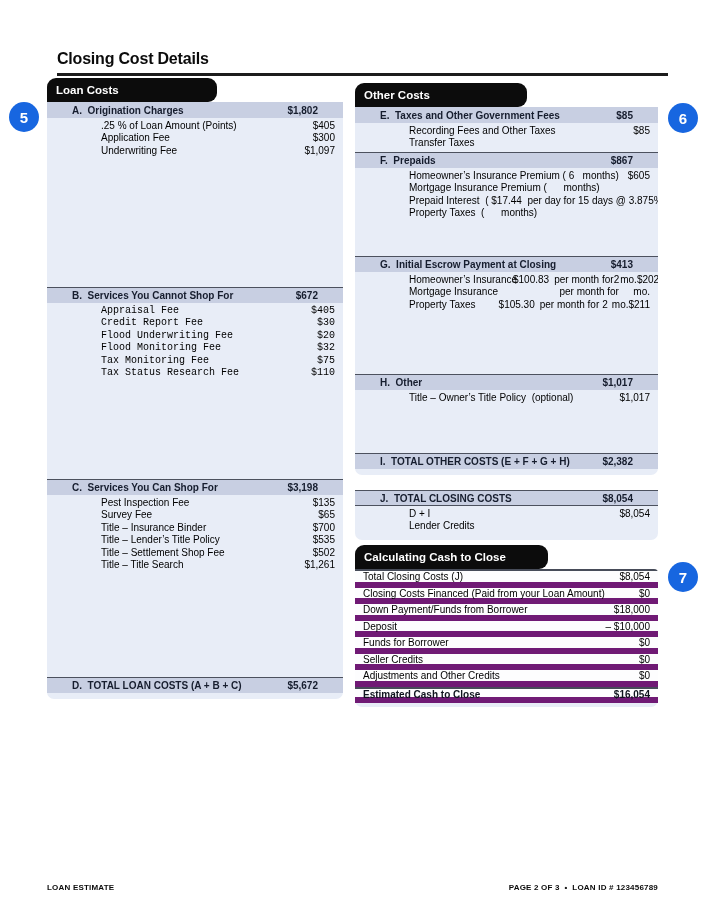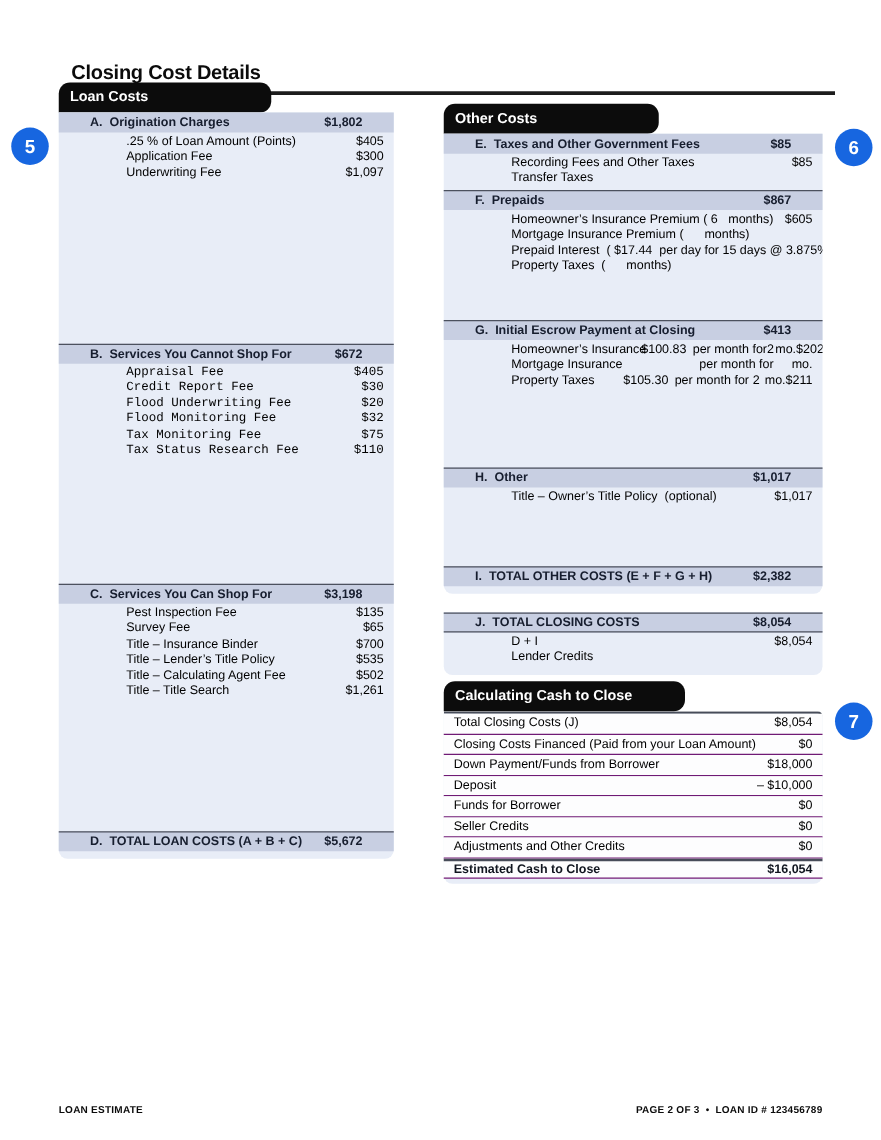--- a/index.html
+++ b/index.html
@@ -5,21 +5,21 @@
   html,body{margin:0;padding:0;background:#fff;}
   body{width:705px;height:912px;overflow:hidden;font-family:"Liberation Sans",sans-serif;-webkit-font-smoothing:antialiased;}
   #page{position:relative;width:705px;height:912px;background:#fff;color:#000;}
 
   
   .title-wrap{position:absolute;left:57px;top:50px;width:611px;}
   .page-title{font-size:16px;font-weight:bold;color:#0b0b0b;letter-spacing:-0.2px;}
   .title-underline{margin-top:5px;height:3px;background:#1c1c1c;width:100%;}
 
   
-  .col-left{position:absolute;left:47px;top:66px;width:268px;}
+  .col-left{position:absolute;left:47px;top:78px;width:296px;}
   .col-right{position:absolute;left:355px;top:83px;width:303px;}
 
   
   .tab{box-sizing:border-box;height:24px;background:#0c0c0c;color:#fff;font-weight:bold;
        font-size:11.5px;line-height:20px;padding:2px 10px 2px 9px;border-radius:9px 9px 9px 0;
        white-space:pre;}
   .tab-loan{width:170px;}
   .tab-other{width:172px;}
   .tab-cash{width:193px;}
 
@@ -47,22 +47,22 @@
   .e-rate{width:48px;text-align:right;white-space:pre;}
   .e-per{margin-left:5px;white-space:pre;}
   .e-num{width:14px;text-align:center;white-space:pre;}
   .e-unit{margin-left:1px;white-space:pre;}
   .e-amt{margin-left:auto;white-space:pre;}
 
   
   .cash-wrap{margin-top:5px;}
   .cash-panel{background:#e8edf7;border-radius:0 4px 7px 7px;box-sizing:border-box;padding:0 0 4px 0;
               border-top:2px solid #474c59;}
-  .cash-row{box-sizing:border-box;height:16.5px;display:flex;align-items:center;background:#fdfdfe;
-            padding:0 8px;font-size:10px;border-bottom:1px solid #701a75;}
+  .cash-row{box-sizing:border-box;height:16.5px;display:flex;align-items:flex-start;background:#fdfdfe;
+            padding:0 8px;font-size:10px;border-bottom:6px solid #701a75;}
   .cash-row.bold{font-weight:bold;border-top:2px solid #474c59;color:#10151f;}
   .c-lbl{white-space:pre;}
   .c-amt{margin-left:auto;white-space:pre;}
 
   
   .badge{position:absolute;width:30px;height:30px;border-radius:50%;background:#1766e0;color:#fff;
          font-weight:bold;font-size:15px;display:flex;align-items:center;justify-content:center;}
   .badge-5{left:9px;top:102px;}
   .badge-6{left:668px;top:103px;}
   .badge-7{left:668px;top:562px;}
@@ -149,21 +149,21 @@
           </div>
           <div class="row fee-row">
             <span class="f-lbl">Title – Insurance Binder</span>
             <span class="f-amt">$700</span>
           </div>
           <div class="row fee-row">
             <span class="f-lbl">Title – Lender’s Title Policy</span>
             <span class="f-amt">$535</span>
           </div>
           <div class="row fee-row">
-            <span class="f-lbl">Title – Calculating Agent Fee</span>
+            <span class="f-lbl">Title – Settlement Shop Fee</span>
             <span class="f-amt">$502</span>
           </div>
           <div class="row fee-row">
             <span class="f-lbl">Title – Title Search</span>
             <span class="f-amt">$1,261</span>
           </div>
         </div>
 
       <div class="hdr-row">
         <span class="h-title">D.  TOTAL LOAN COSTS (A + B + C)</span>

